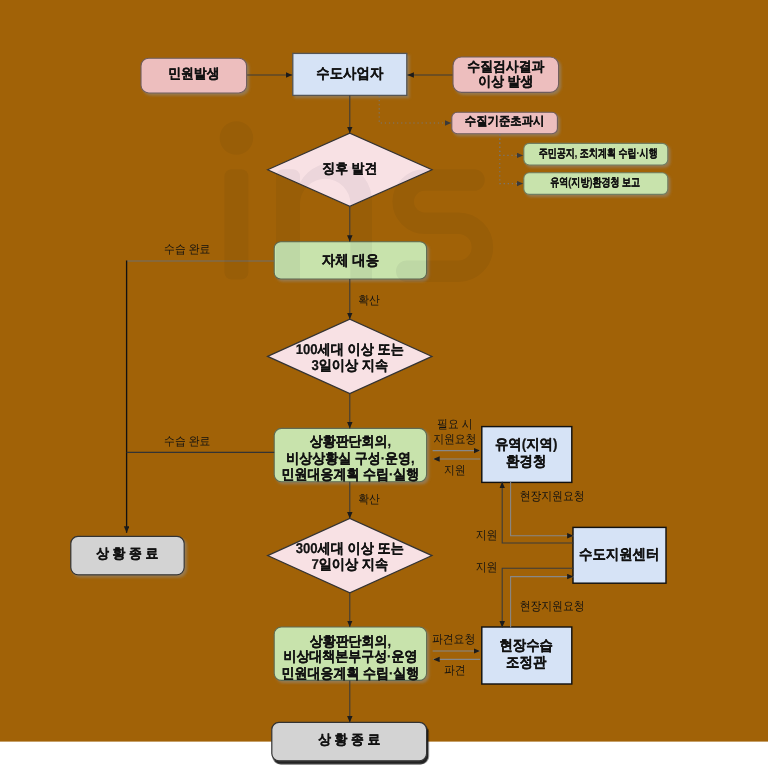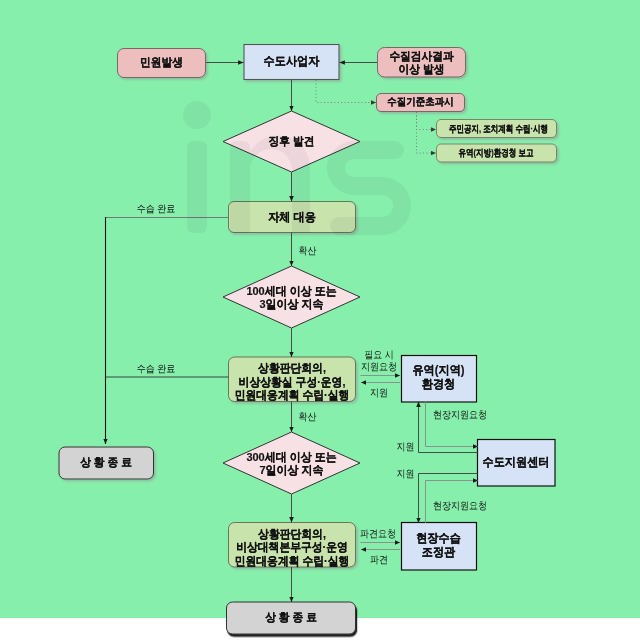--- a/index.html
+++ b/index.html
@@ -1,18 +1,18 @@
 <!DOCTYPE html>
 <html><head>
 <meta charset="utf-8">
 <style>
   html,body{margin:0;padding:0;background:#ffffff;}
   body{width:640px;height:641px;overflow:hidden;
        font-family:"Liberation Sans",sans-serif;}
-  #stage{position:relative;width:640px;height:618px;background:#86efac;}
+  #stage{position:relative;width:640px;height:618px;background:#a16207;}
   svg.layer{position:absolute;left:0;top:0;width:640px;height:641px;overflow:visible;}
   #watermark{z-index:4;mix-blend-mode:multiply;pointer-events:none}
   #shapes{z-index:1}
   #wires{z-index:2}
   .lbl{position:absolute;z-index:3;color:#141414;text-align:center;white-space:pre;
        line-height:1.16;}
   .nodetext{font-weight:bold;font-size:12px;letter-spacing:0px;transform:scaleX(0.93);
              -webkit-text-stroke:0.18px #111;}
   .edgetext{font-size:10px;letter-spacing:0px;color:#111;transform:scaleX(0.9);}
 </style>

